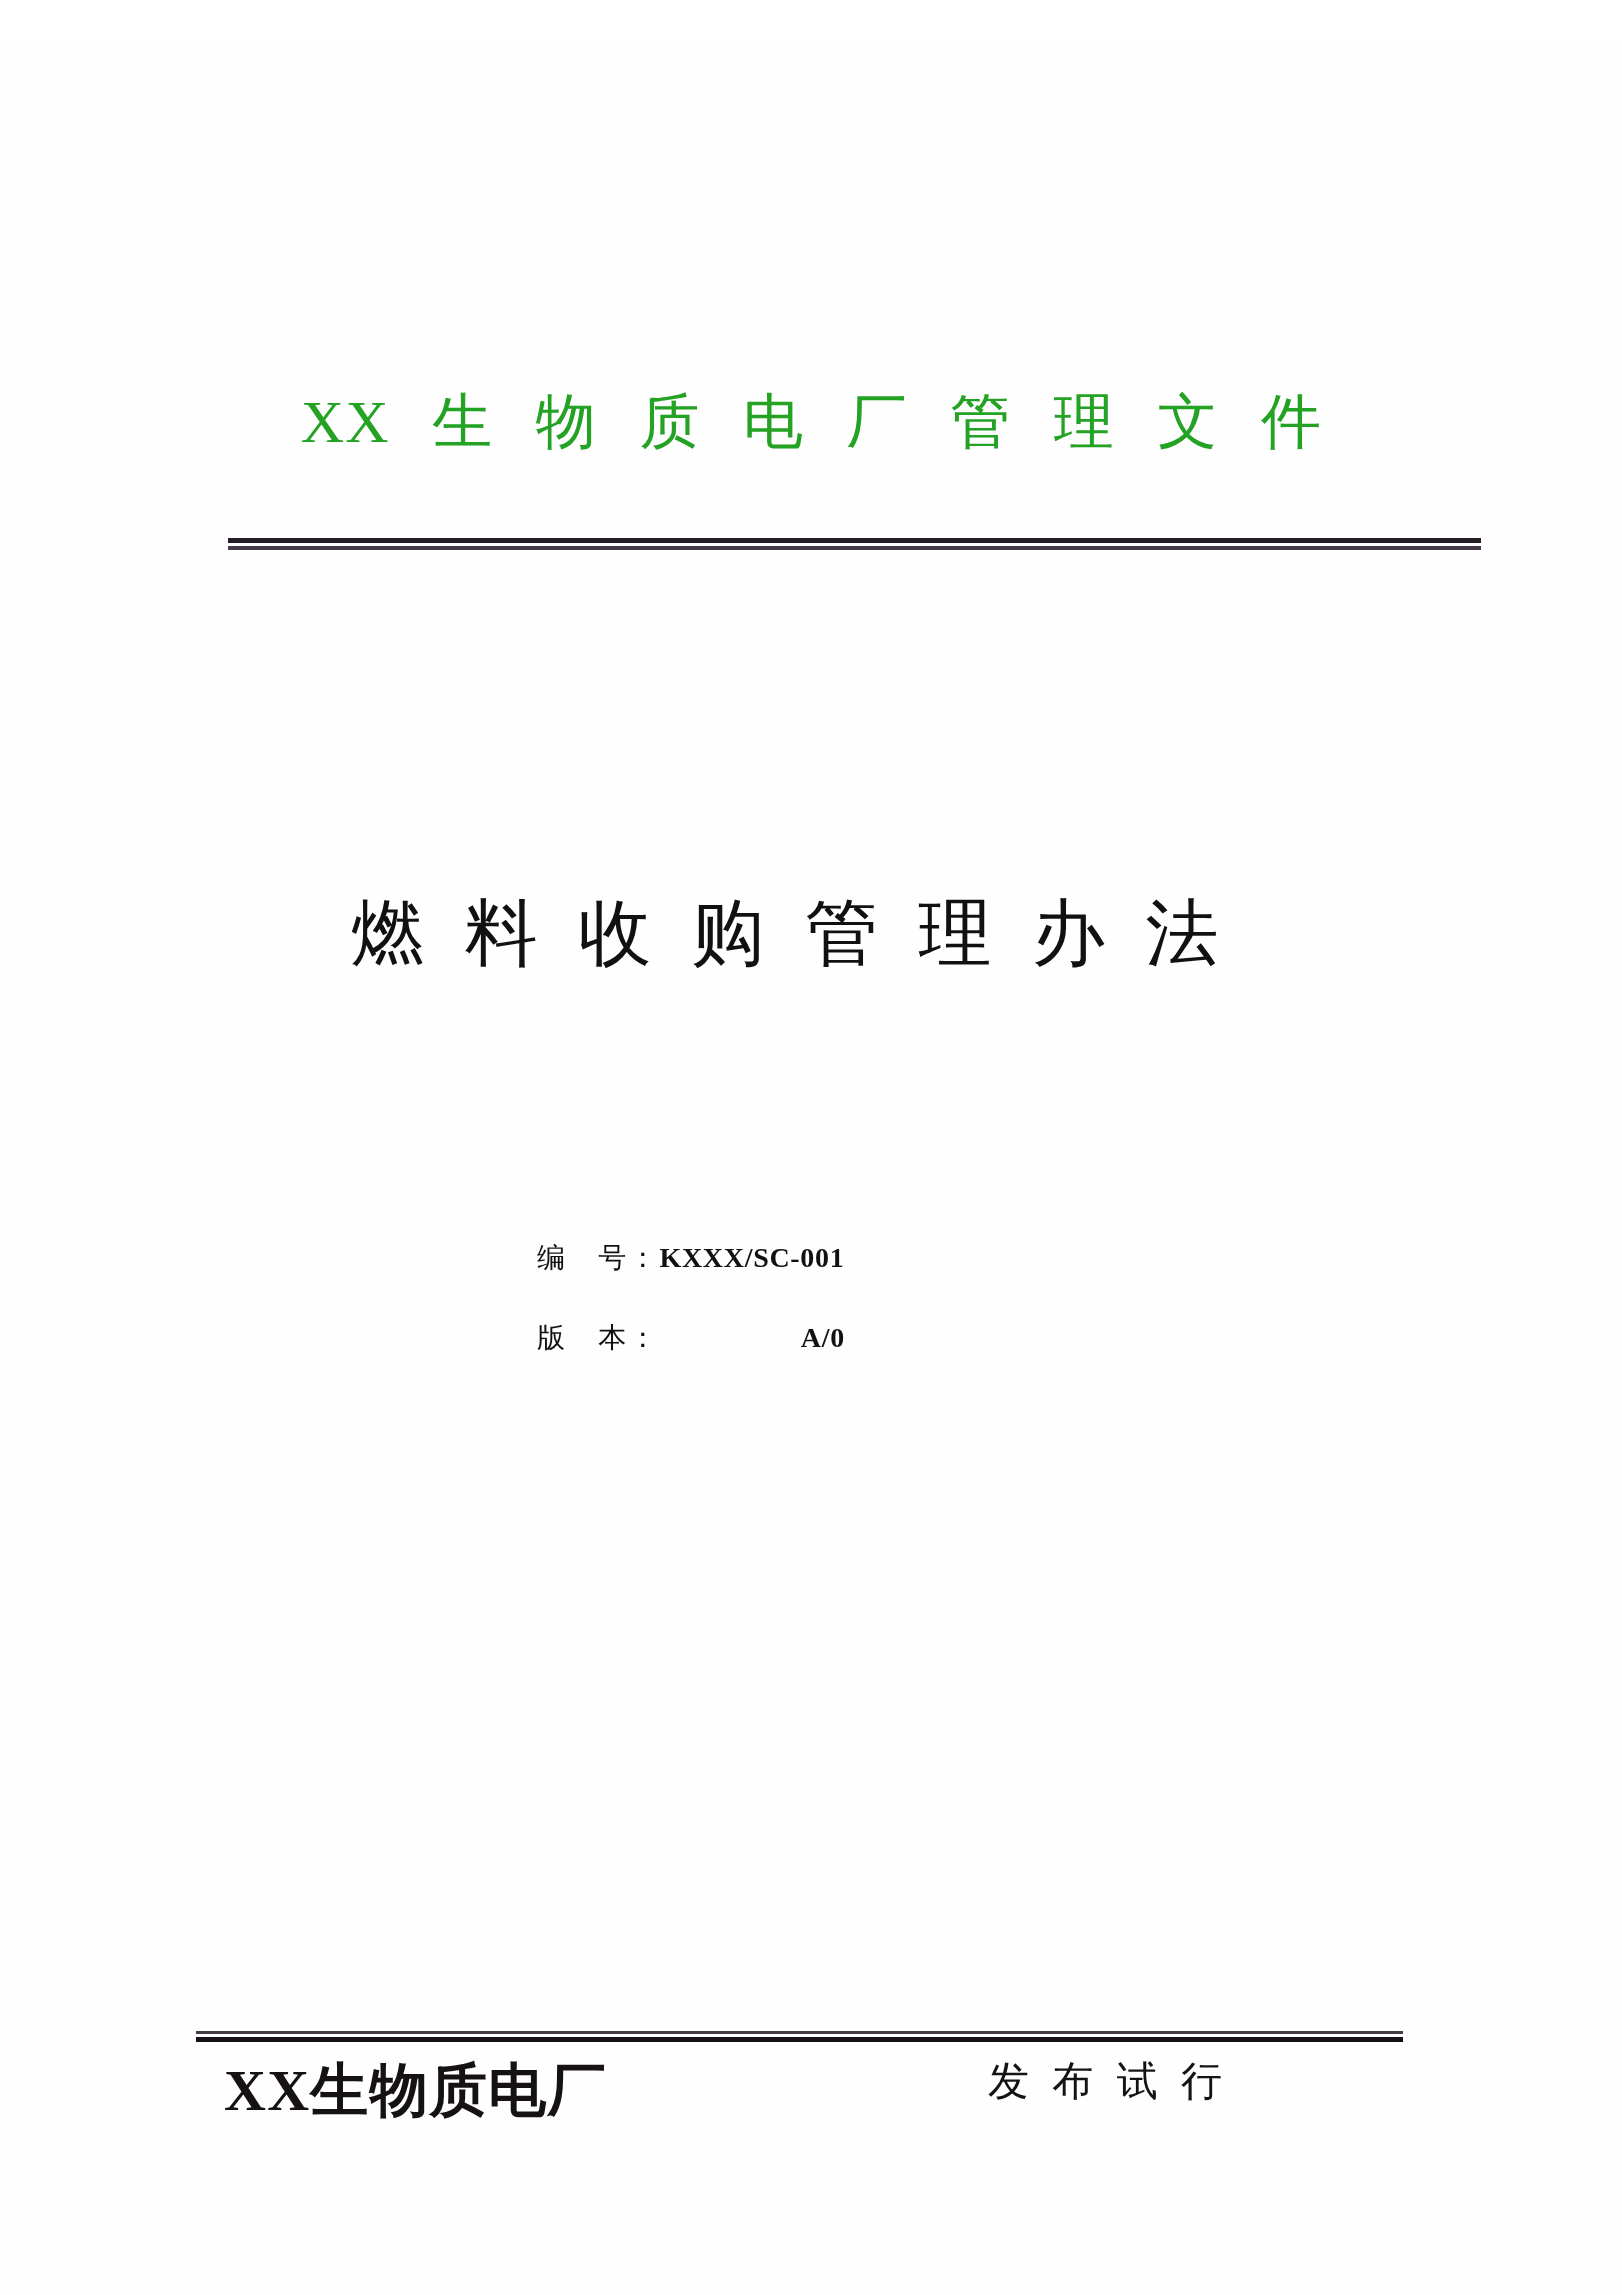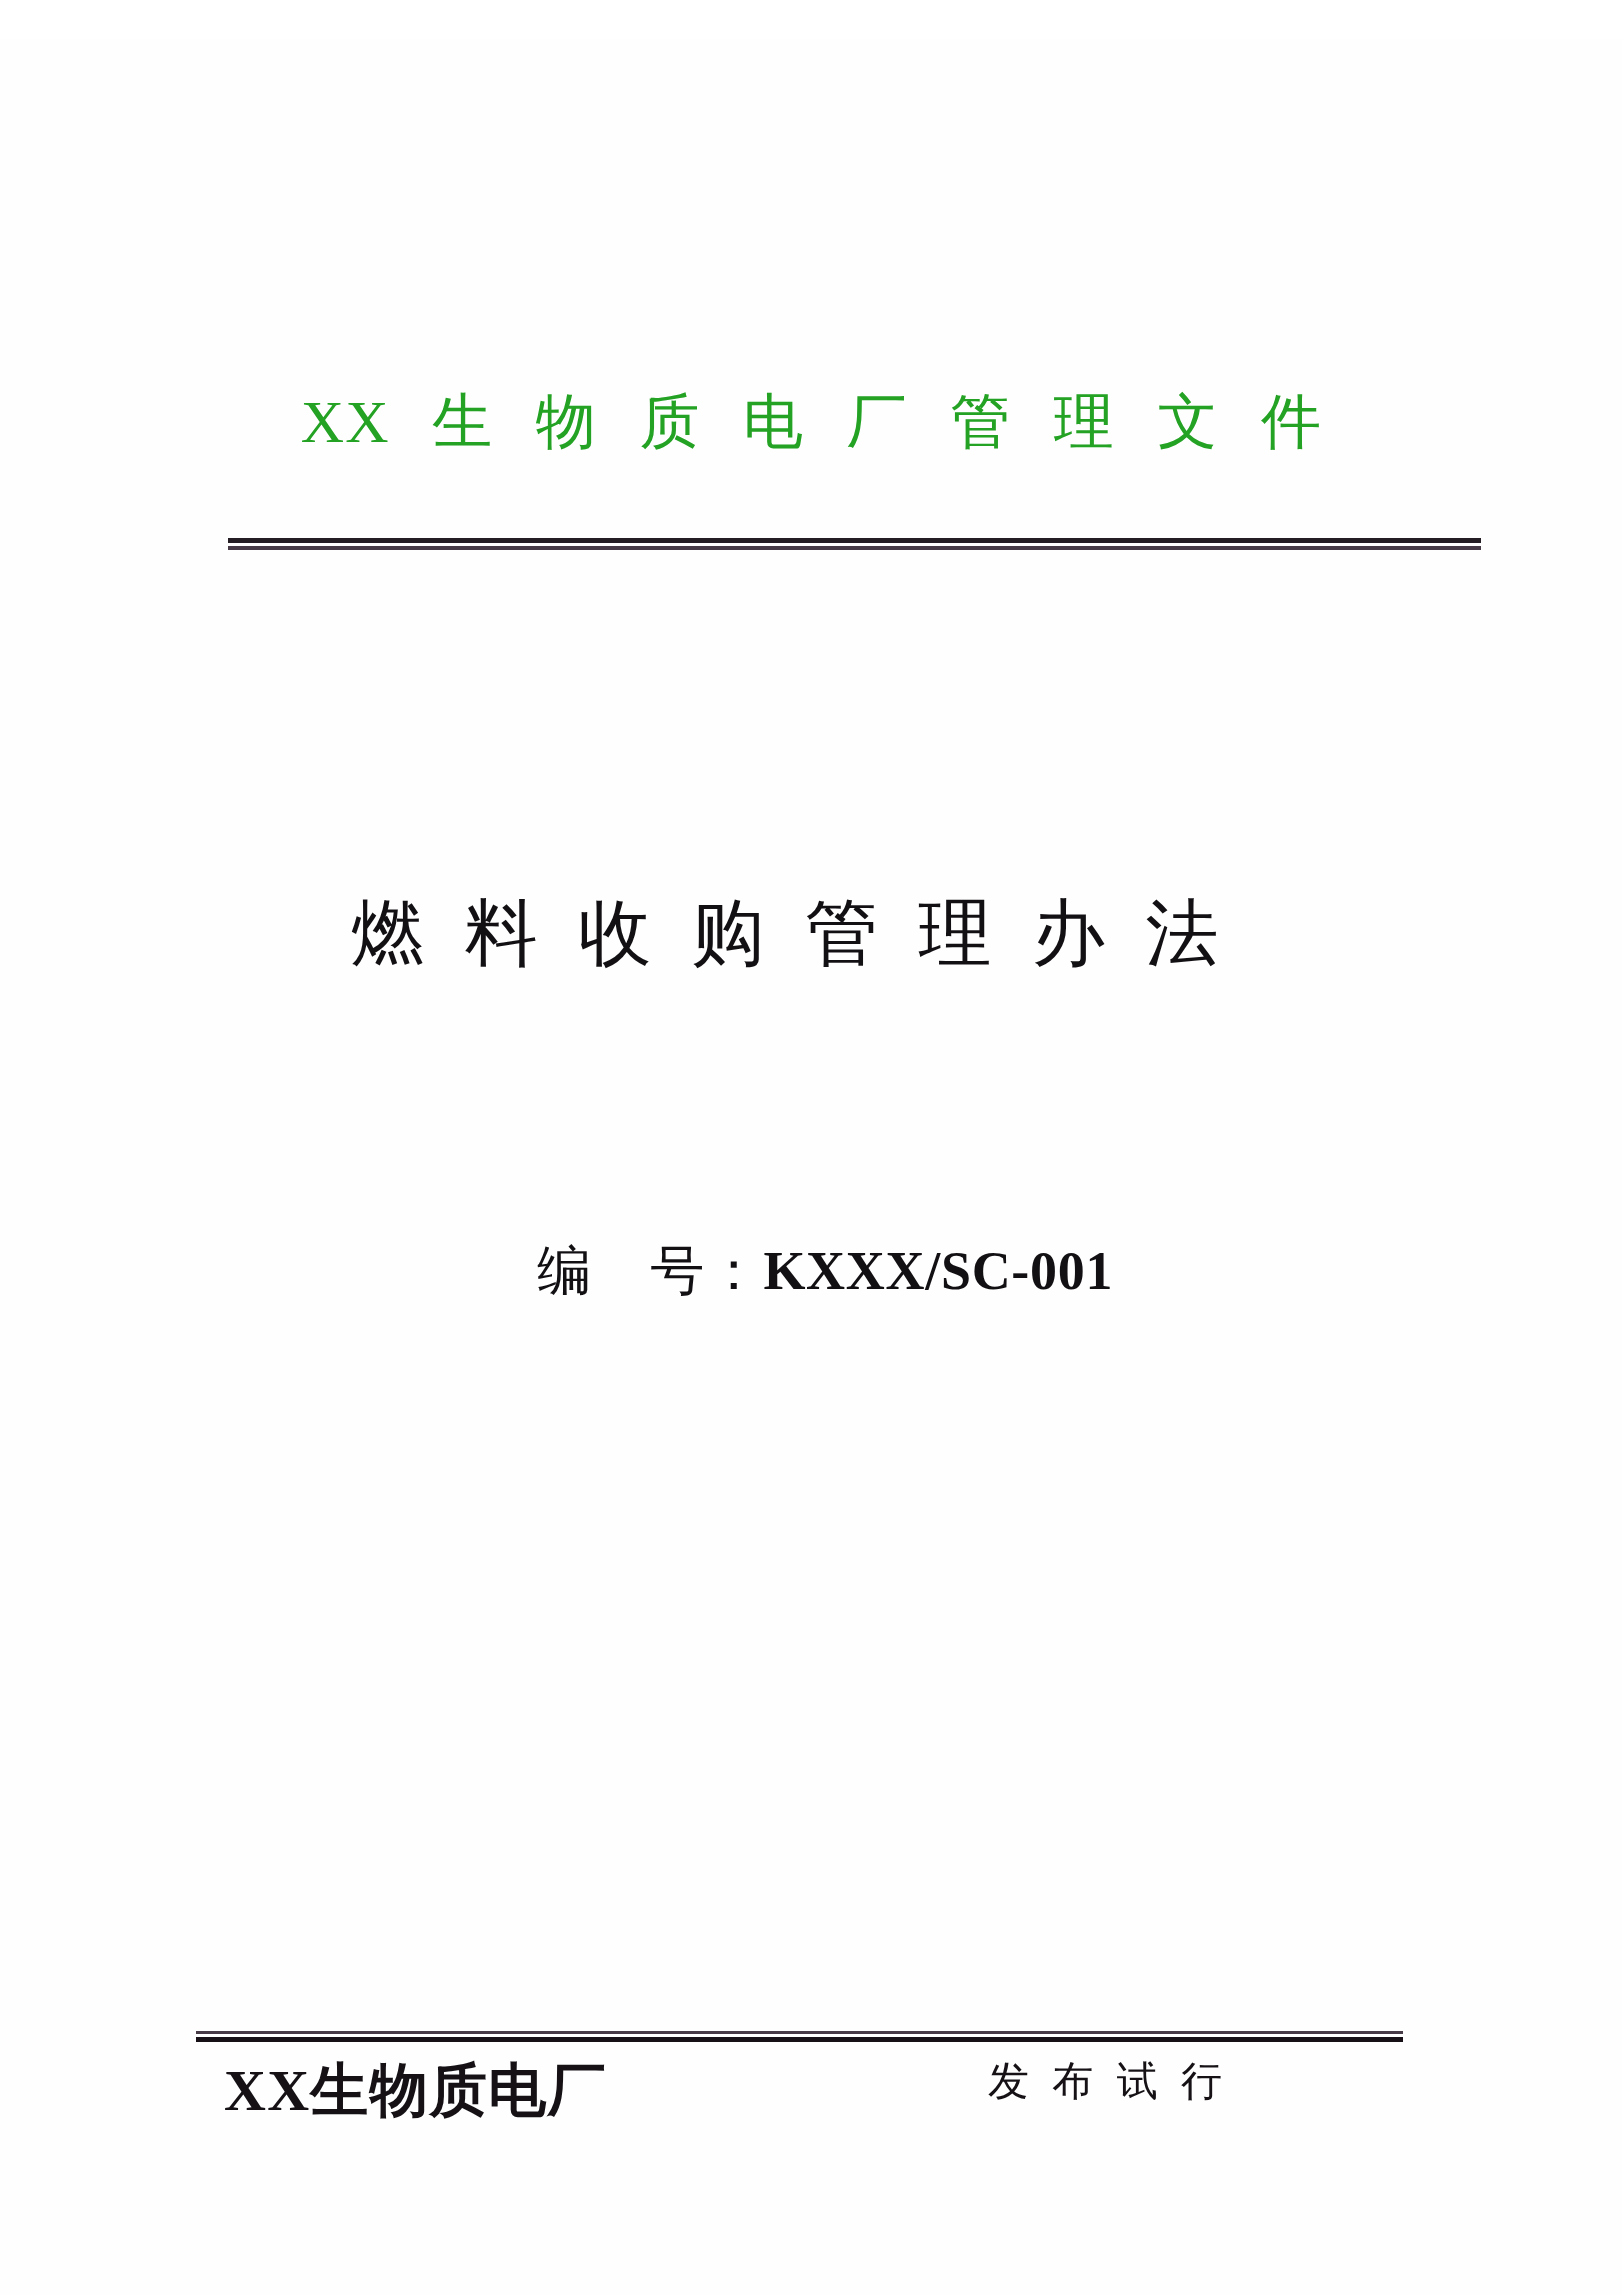--- a/index.html
+++ b/index.html
@@ -61,21 +61,21 @@
     letter-spacing: 1.3px;
     white-space: nowrap;
     transform: translateX(-26px);
   }
 
   
   .id-block {
     position: absolute;
     top: 1205px;
     left: 537px;
-    font-size: 54px;
+    font-size: 28px;
     color: #131013;
   }
   .id-row {
     white-space: nowrap;
     line-height: 1.0;
   }
   .id-row + .id-row {
     margin-top: 52px;
   }
   .id-label {
@@ -135,20 +135,23 @@
   <div class="header-title">XX 生 物 质 电 厂 管 理 文 件</div>
 
   <div class="header-rule"></div>
 
   <div class="main-title">燃 料 收 购 管 理 办 法</div>
 
   <div class="id-block">
     <div class="id-row first">
       <span class="id-label">编　号：</span><span class="id-value">KXXX/SC-001</span>
     </div>
+    <div class="id-row">
+      <span class="id-label">版　本：</span><span class="id-value">A/0</span>
+    </div>
   </div>
 
   <div class="footer-rule"></div>
 
   <div>
     <span class="footer-left">XX生物质电厂</span>
     <span class="footer-right">发 布 试 行</span>
   </div>
 
 </div>

